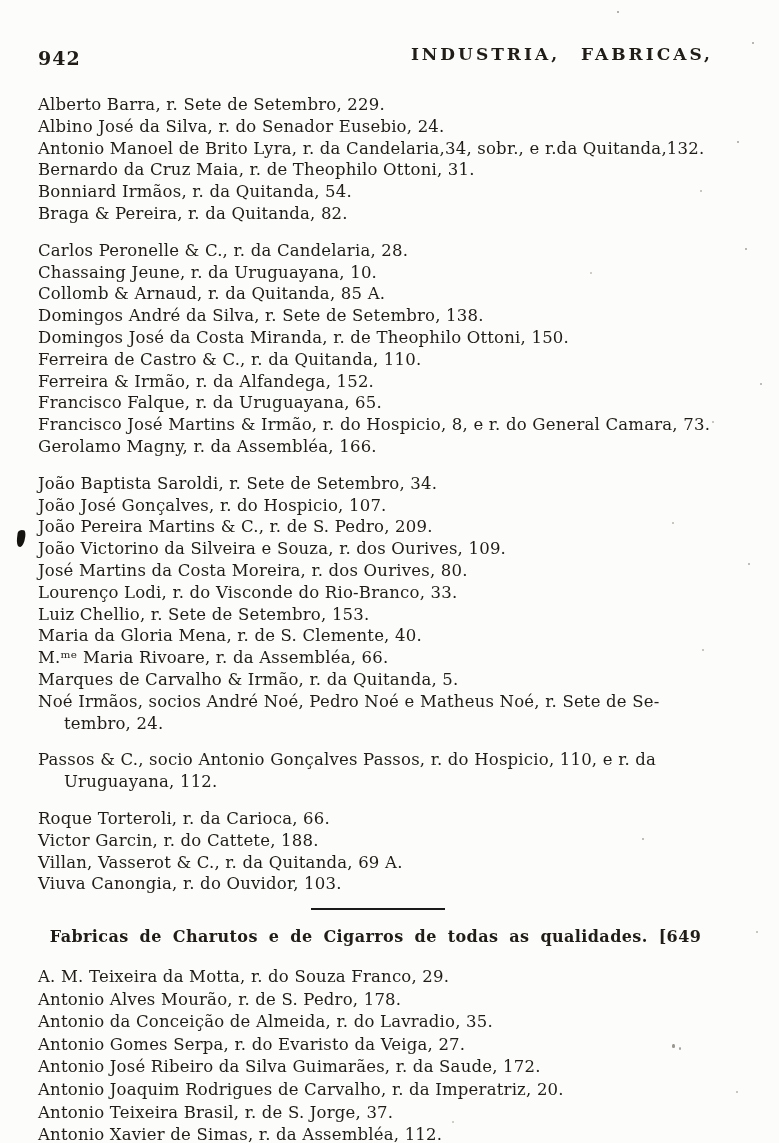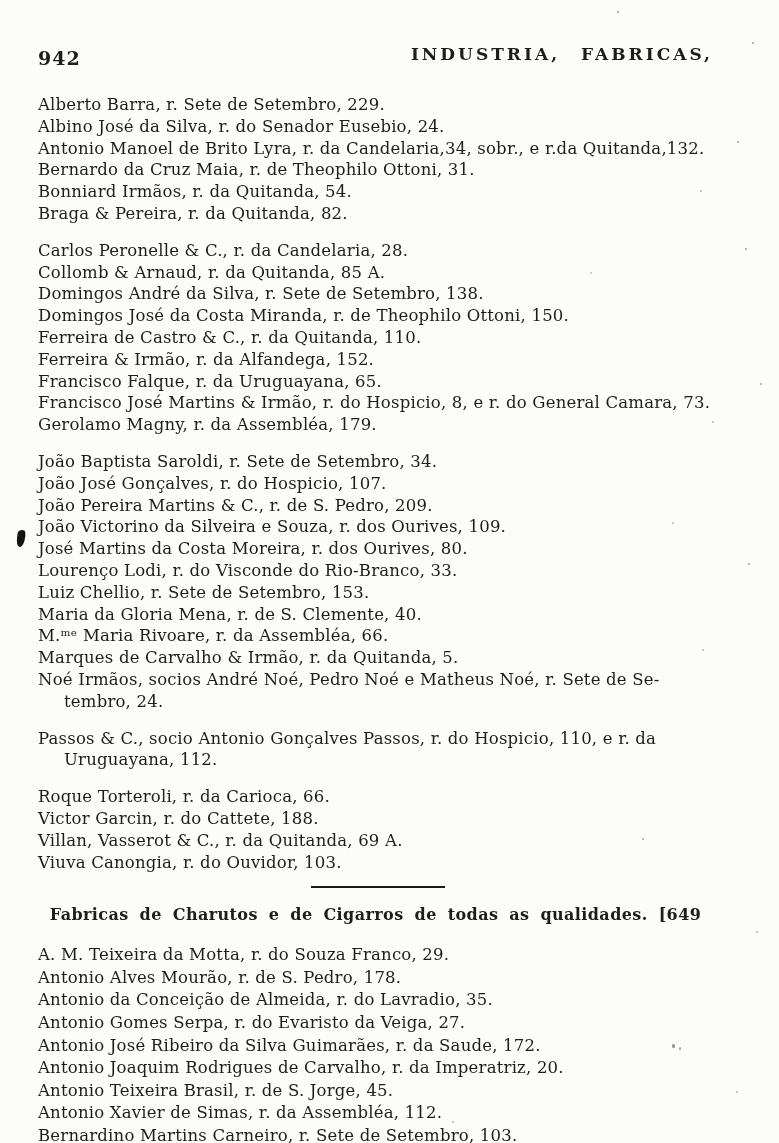--- a/index.html
+++ b/index.html
@@ -79,28 +79,29 @@
         <p class="entry">Alberto Barra, r. Sete de Setembro, 229.</p>
           <p class="entry">Albino José da Silva, r. do Senador Eusebio, 24.</p>
           <p class="entry">Antonio Manoel de Brito Lyra, r. da Candelaria,34, sobr., e r.da Quitanda,132.</p>
           <p class="entry">Bernardo da Cruz Maia, r. de Theophilo Ottoni, 31.</p>
           <p class="entry">Bonniard Irmãos, r. da Quitanda, 54.</p>
           <p class="entry">Braga &amp; Pereira, r. da Quitanda, 82.</p>
         </div>
         <div class="group">
 
         <p class="entry">Carlos Peronelle &amp; C., r. da Candelaria, 28.</p>
+          <p class="entry">Chassaing Jeune, r. da Uruguayana, 10.</p>
           <p class="entry">Collomb &amp; Arnaud, r. da Quitanda, 85 A.</p>
           <p class="entry">Domingos André da Silva, r. Sete de Setembro, 138.</p>
           <p class="entry">Domingos José da Costa Miranda, r. de Theophilo Ottoni, 150.</p>
           <p class="entry">Ferreira de Castro &amp; C., r. da Quitanda, 110.</p>
           <p class="entry">Ferreira &amp; Irmão, r. da Alfandega, 152.</p>
           <p class="entry">Francisco Falque, r. da Uruguayana, 65.</p>
           <p class="entry">Francisco José Martins &amp; Irmão, r. do Hospicio, 8, e r. do General Camara, 73.</p>
-          <p class="entry">Gerolamo Magny, r. da Assembléa, 179.</p>
+          <p class="entry">Gerolamo Magny, r. da Assembléa, 166.</p>
         </div>
         <div class="group">
 
         <p class="entry">João Baptista Saroldi, r. Sete de Setembro, 34.</p>
           <p class="entry">João José Gonçalves, r. do Hospicio, 107.</p>
           <p class="entry">João Pereira Martins &amp; C., r. de S. Pedro, 209.</p>
           <p class="entry">João Victorino da Silveira e Souza, r. dos Ourives, 109.</p>
           <p class="entry">José Martins da Costa Moreira, r. dos Ourives, 80.</p>
           <p class="entry">Lourenço Lodi, r. do Visconde do Rio-Branco, 33.</p>
           <p class="entry">Luiz Chellio, r. Sete de Setembro, 153.</p>
@@ -129,21 +130,21 @@
     <h2 class="section-heading">Fabricas de Charutos e de Cigarros de todas as qualidades. [649</h2>
 
     <section class="directory second">
 
     <p class="entry">A. M. Teixeira da Motta, r. do Souza Franco, 29.</p>
         <p class="entry">Antonio Alves Mourão, r. de S. Pedro, 178.</p>
         <p class="entry">Antonio da Conceição de Almeida, r. do Lavradio, 35.</p>
         <p class="entry">Antonio Gomes Serpa, r. do Evaristo da Veiga, 27.</p>
         <p class="entry">Antonio José Ribeiro da Silva Guimarães, r. da Saude, 172.</p>
         <p class="entry">Antonio Joaquim Rodrigues de Carvalho, r. da Imperatriz, 20.</p>
-        <p class="entry">Antonio Teixeira Brasil, r. de S. Jorge, 45.</p>
+        <p class="entry">Antonio Teixeira Brasil, r. de S. Jorge, 37.</p>
         <p class="entry">Antonio Xavier de Simas, r. da Assembléa, 112.</p>
         <p class="entry">Bernardino Martins Carneiro, r. Sete de Setembro, 103.</p>
       </section>
 
   </div>
 
   <div class="ink-blot"></div>
   <div class="speck" style="left:617px;top:11px;width:2px;height:2px;opacity:.55"></div>
   <div class="speck" style="left:752px;top:42px;width:2px;height:2px;opacity:.5"></div>
   <div class="speck" style="left:737px;top:141px;width:2px;height:2px;opacity:.5"></div>

